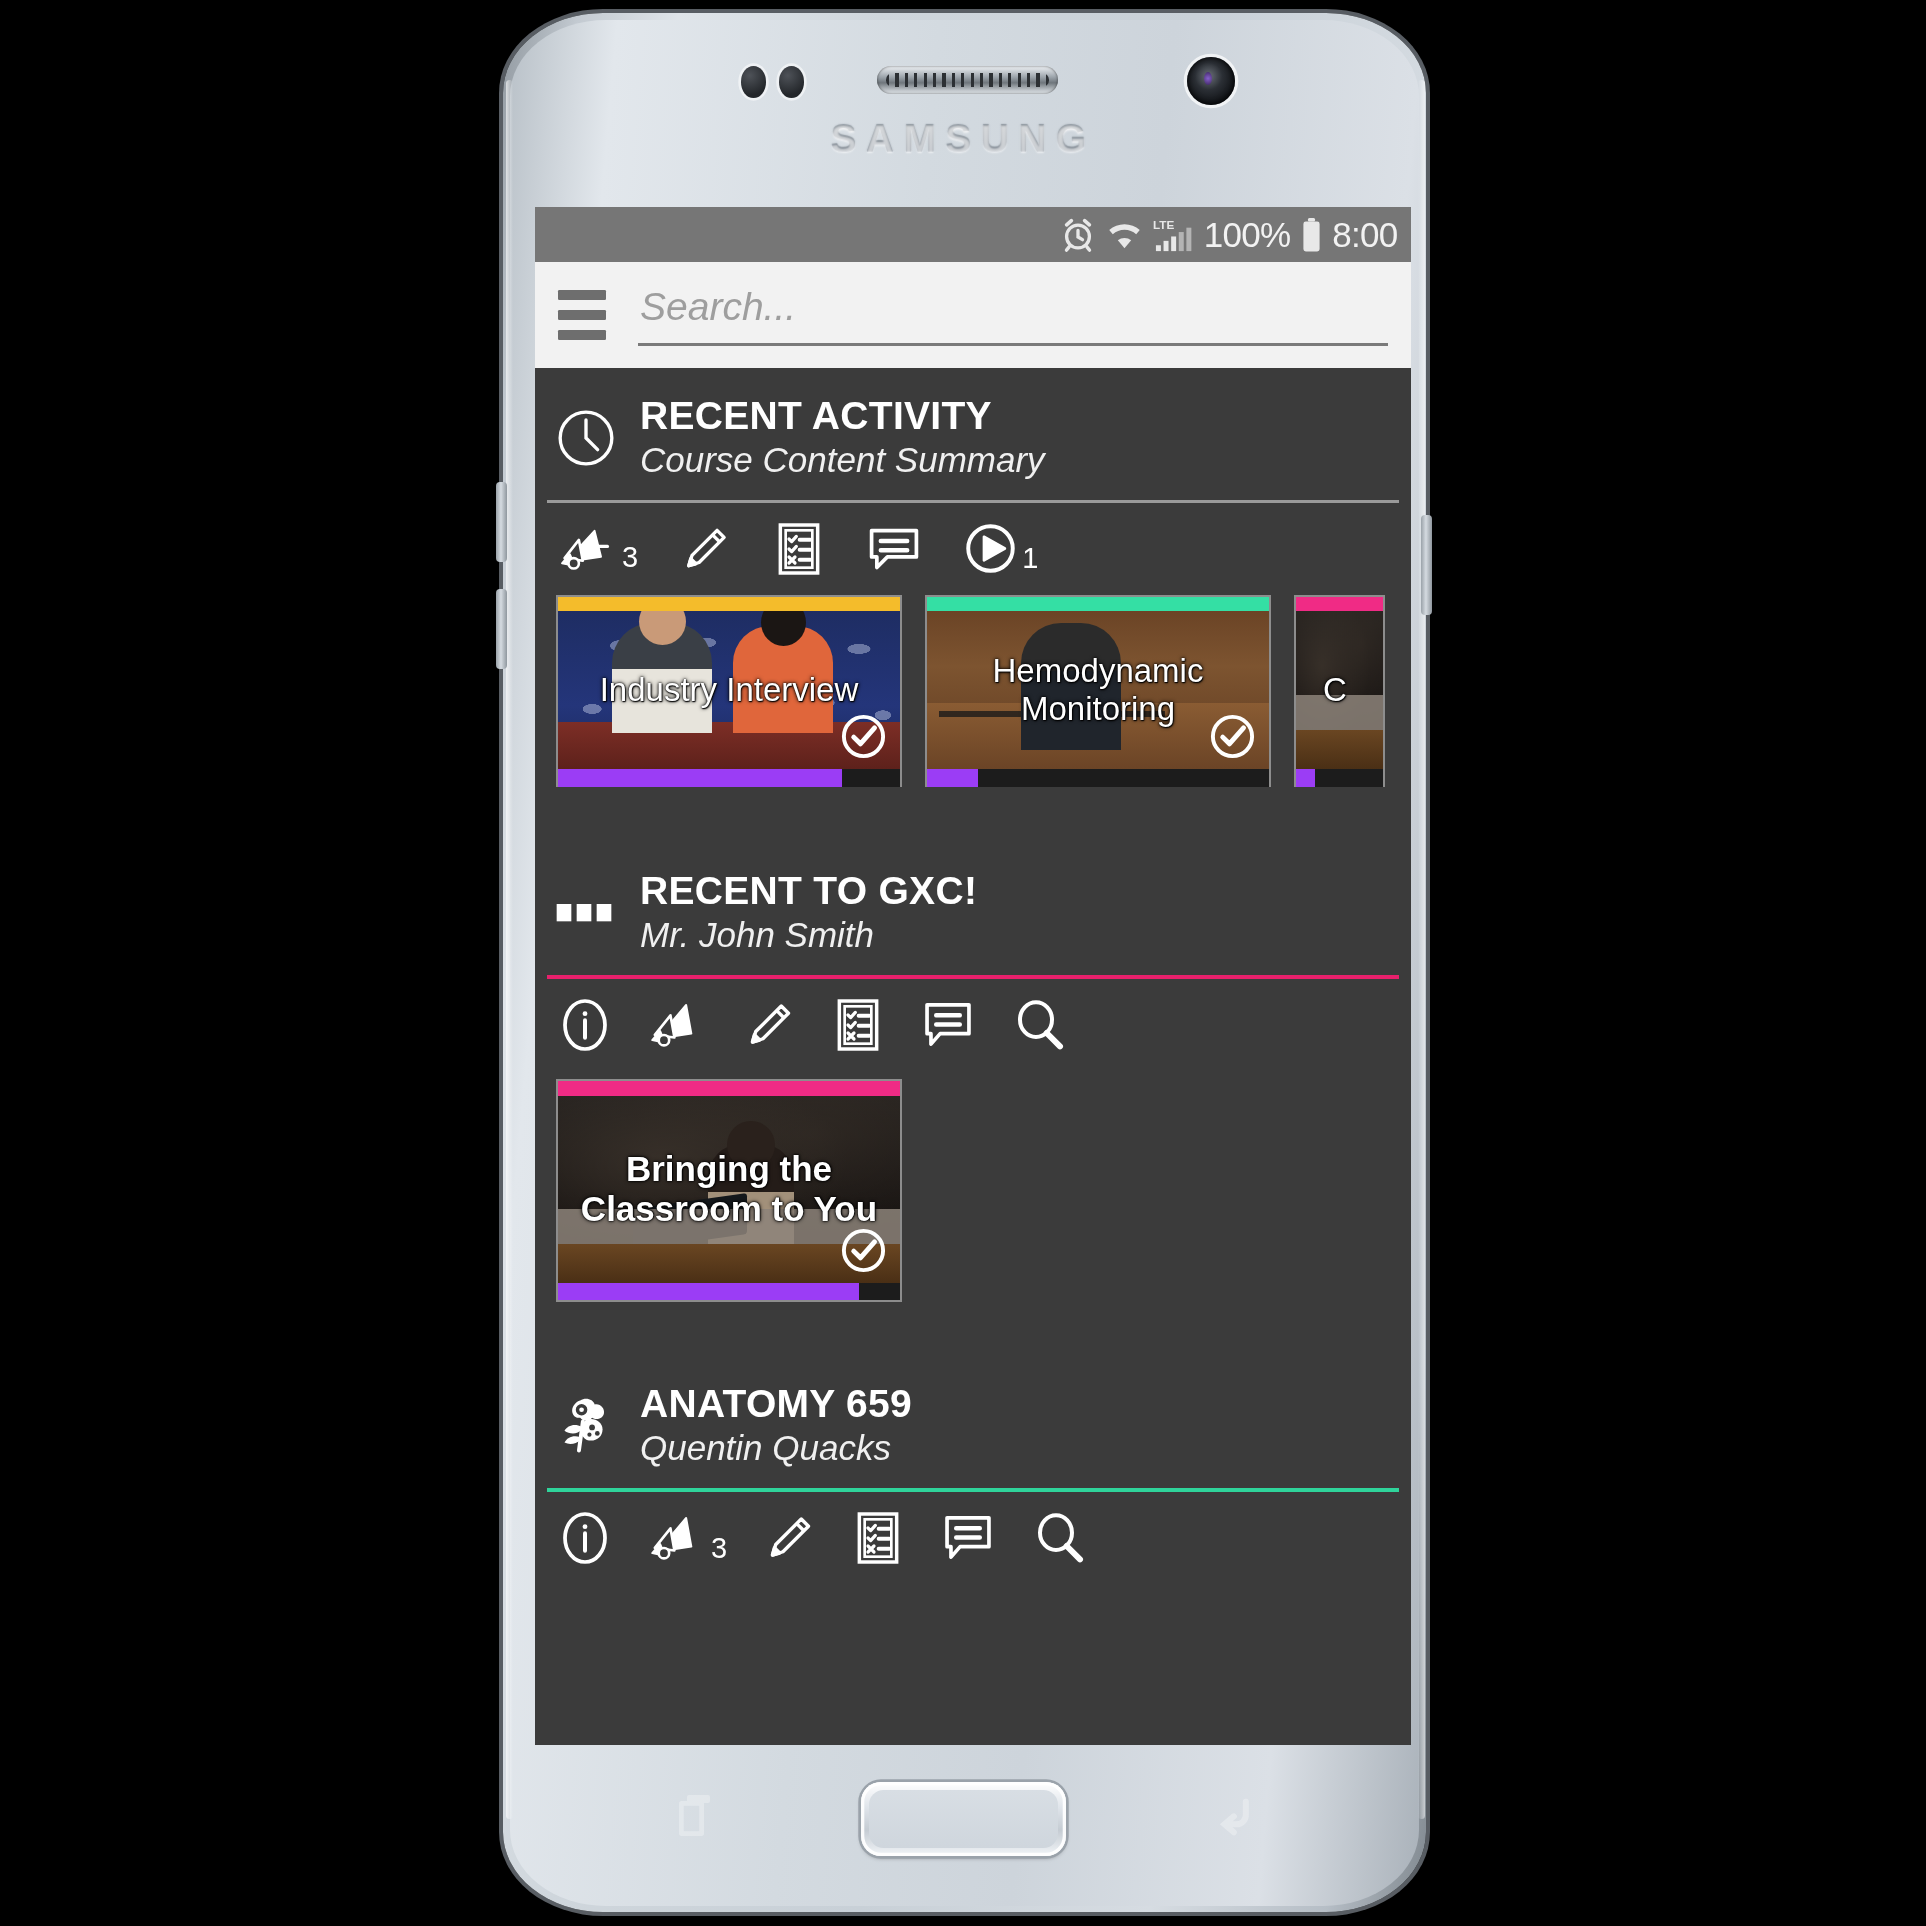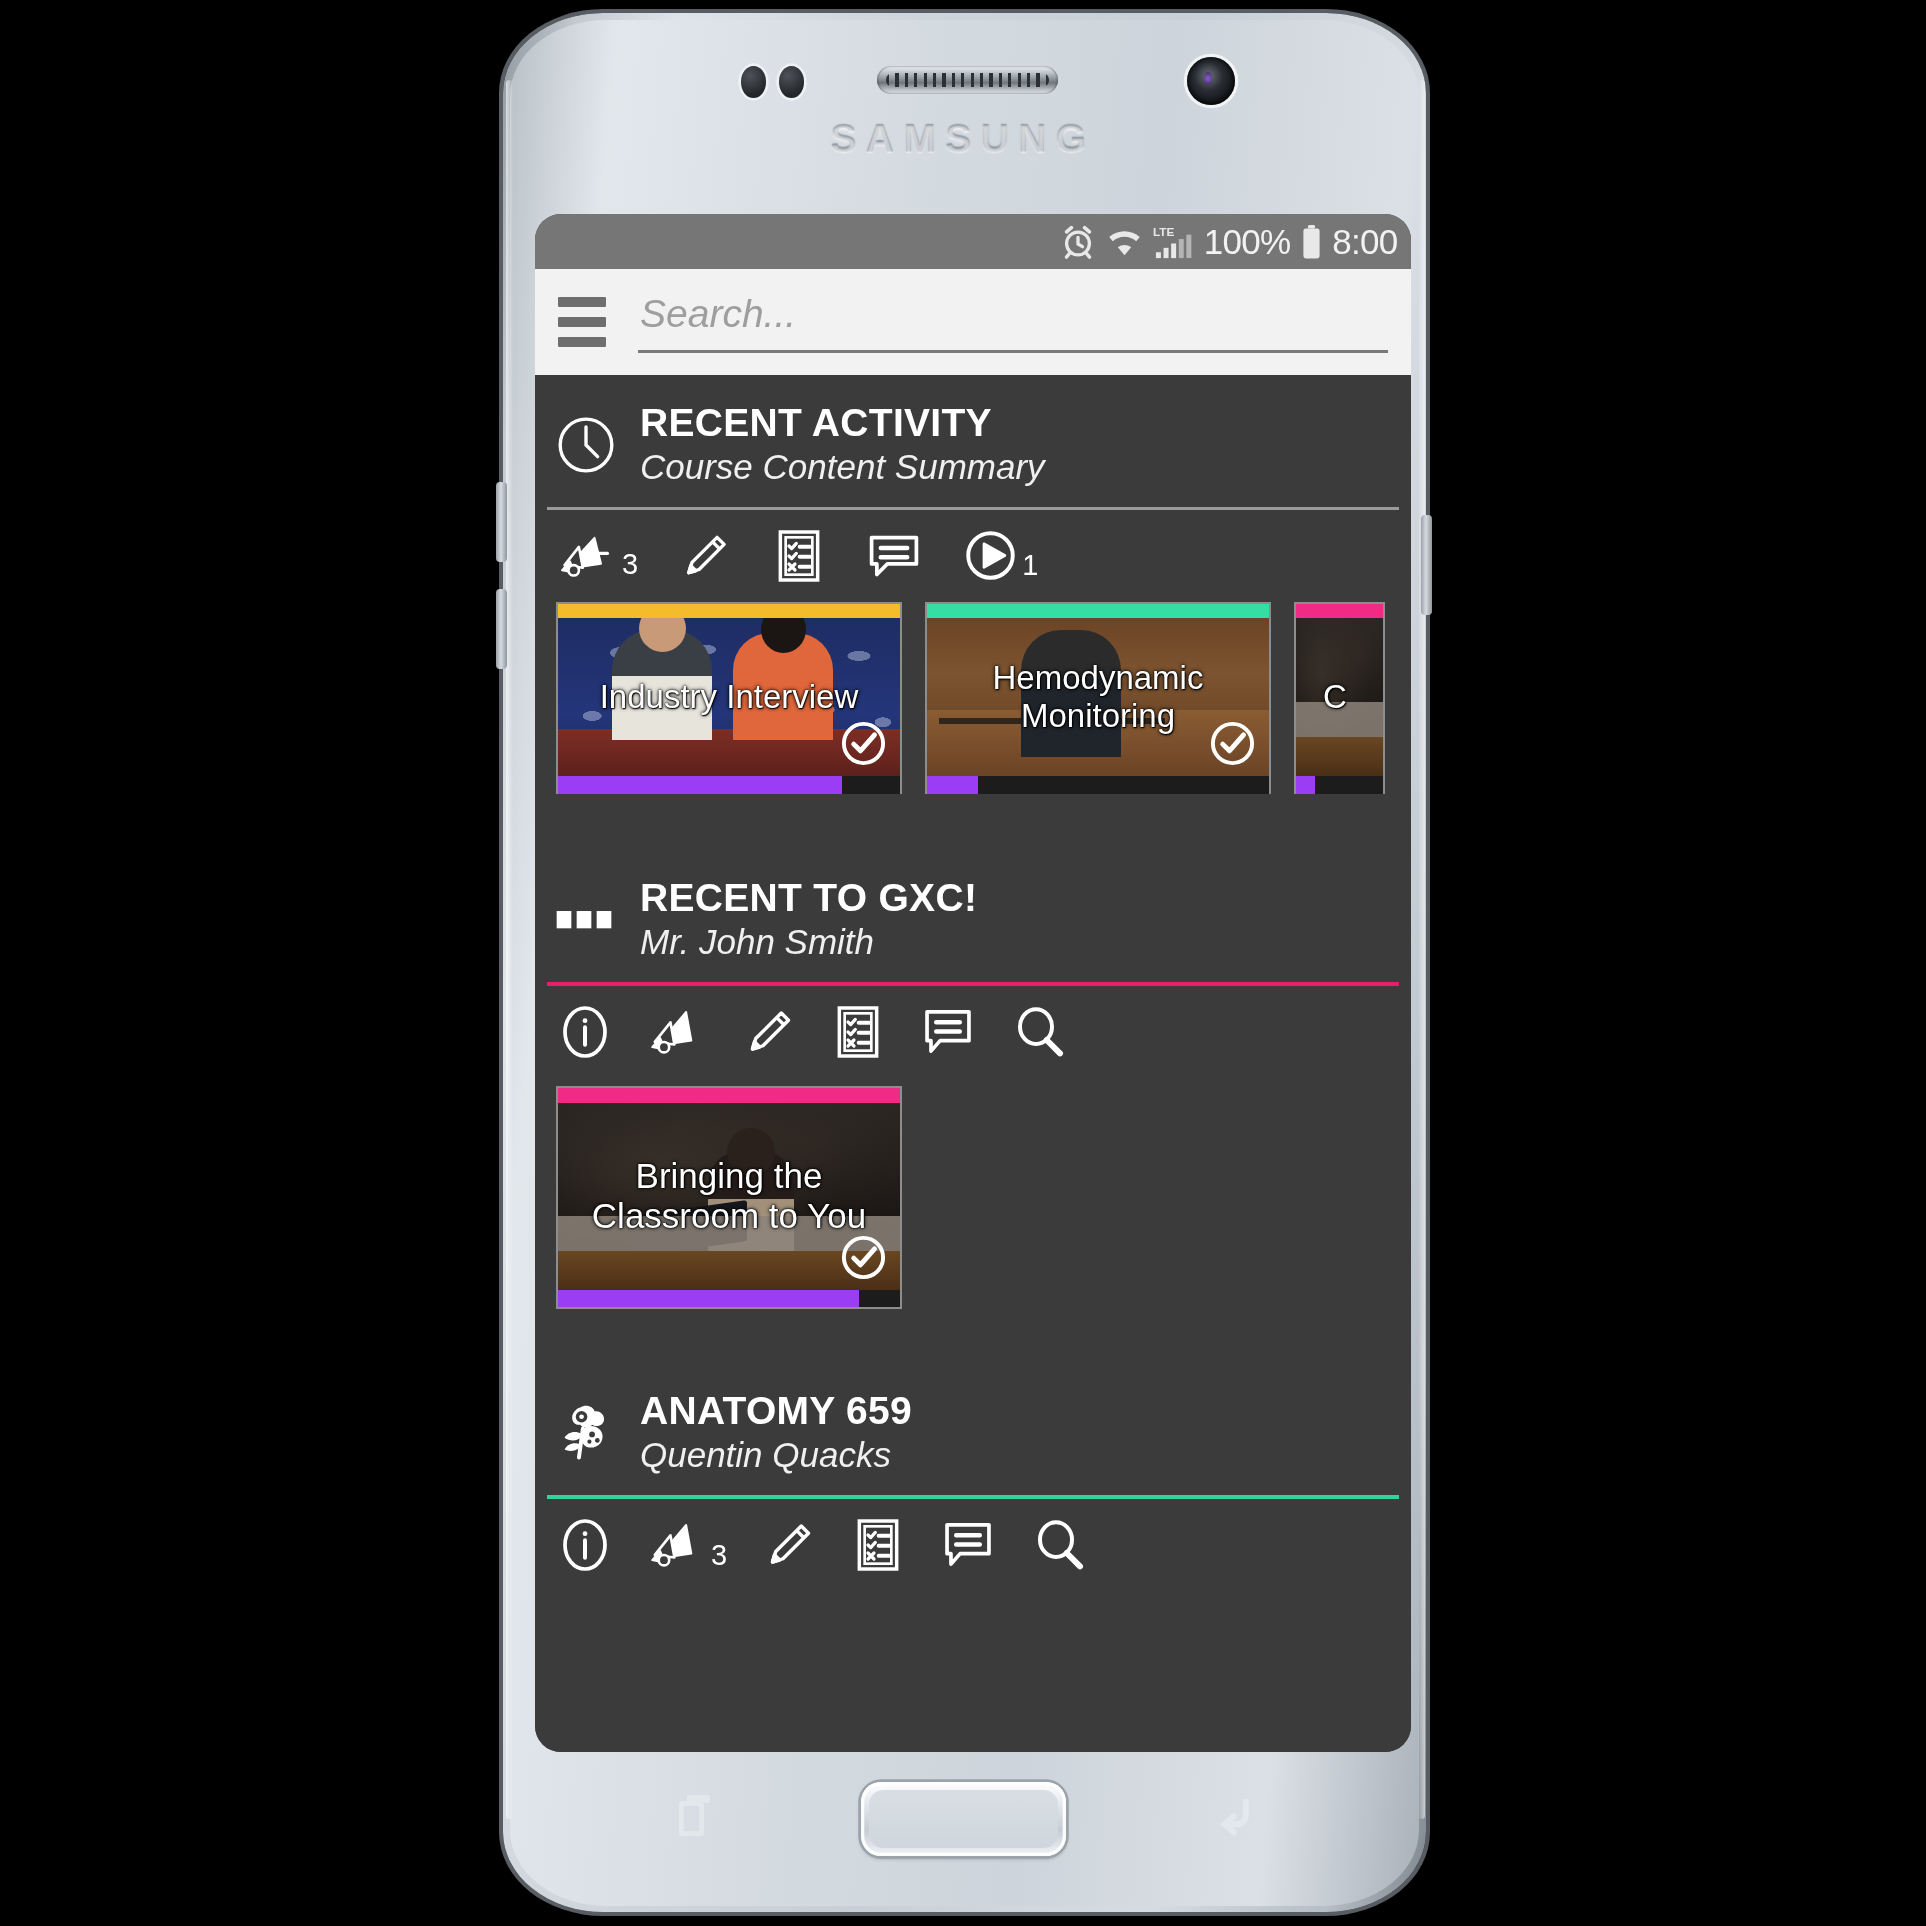--- a/index.html
+++ b/index.html
@@ -57,21 +57,21 @@
     background:linear-gradient(180deg,#d8dee4,#cfd6dd);}
   .navglyph{position:absolute;opacity:.30;}
   .recents{left:672px;top:1792px;width:39px;height:47px;}
   .recents i{position:absolute;background:#fff;}
   .recents .r1{left:6.7px;top:9.4px;width:25.4px;height:35px;border-radius:2.7px;box-shadow:inset 0 0 0 4.7px #fff;background:transparent;}
   .recents .r2{left:14.7px;top:2.7px;width:23px;height:8px;border-radius:2px;}
   .back{left:1211px;top:1791px;width:47px;height:48px;}
   .back svg{width:47px;height:48px;fill:none;stroke:#fff;stroke-width:9;stroke-linecap:round;}
 
   
-  .screen{position:absolute;left:535px;top:214px;width:876px;height:1538px;background:#3b3b3b;overflow:hidden;border-radius:26px;}
+  .screen{position:absolute;left:535px;top:207px;width:876px;height:1538px;background:#3b3b3b;overflow:hidden;}
 
   
   .statusbar{height:55px;background:#767676;display:flex;align-items:center;justify-content:flex-end;padding-right:13.4px;gap:9.4px;}
   .sb-icon{display:flex;align-items:center;}
   .sb-txt{color:#f2f2f2;font-size:35px;font-weight:400;letter-spacing:-0.7px;line-height:1;}
   svg.si{display:block;}
 
   
   .searchbar{height:106px;background:#f2f2f2;display:flex;align-items:center;padding:0 23px;gap:32px;}
   .hamburger{width:48px;display:flex;flex-direction:column;gap:9.4px;cursor:pointer;}
@@ -146,21 +146,21 @@
   .cl-person{position:absolute;left:44%;top:26%;width:86px;height:120px;border-radius:33px 33px 0 0;
      background:linear-gradient(180deg,#241c18 0 40%,#a2907a 40% 100%);}
   .cl-person::after{content:"";position:absolute;left:19px;top:-23px;width:48px;height:48px;border-radius:50%;background:#2a211c;}
   .cl-tab{position:absolute;left:22%;bottom:41px;width:114px;height:41px;background:#14181c;transform:skewY(-8deg);border-radius:3.3px;}
 
   .cards .card.clipped{width:87px;}
   .cards .card.clipped .label{text-align:left;padding-left:27px;}
 
   
   .singlecard{padding:19px 23px 0 23px;}
-  .singlecard .card{width:342px;}
+  .singlecard .card{width:342px;font-weight:bold;}
   .singlecard .card .thumb{height:187px;}
   .singlecard .card .label{font-size:35px;}
 
   .spacer-lg{height:56px;}
 </style>
 </head>
 <body>
 
 <div class="stage">
 

